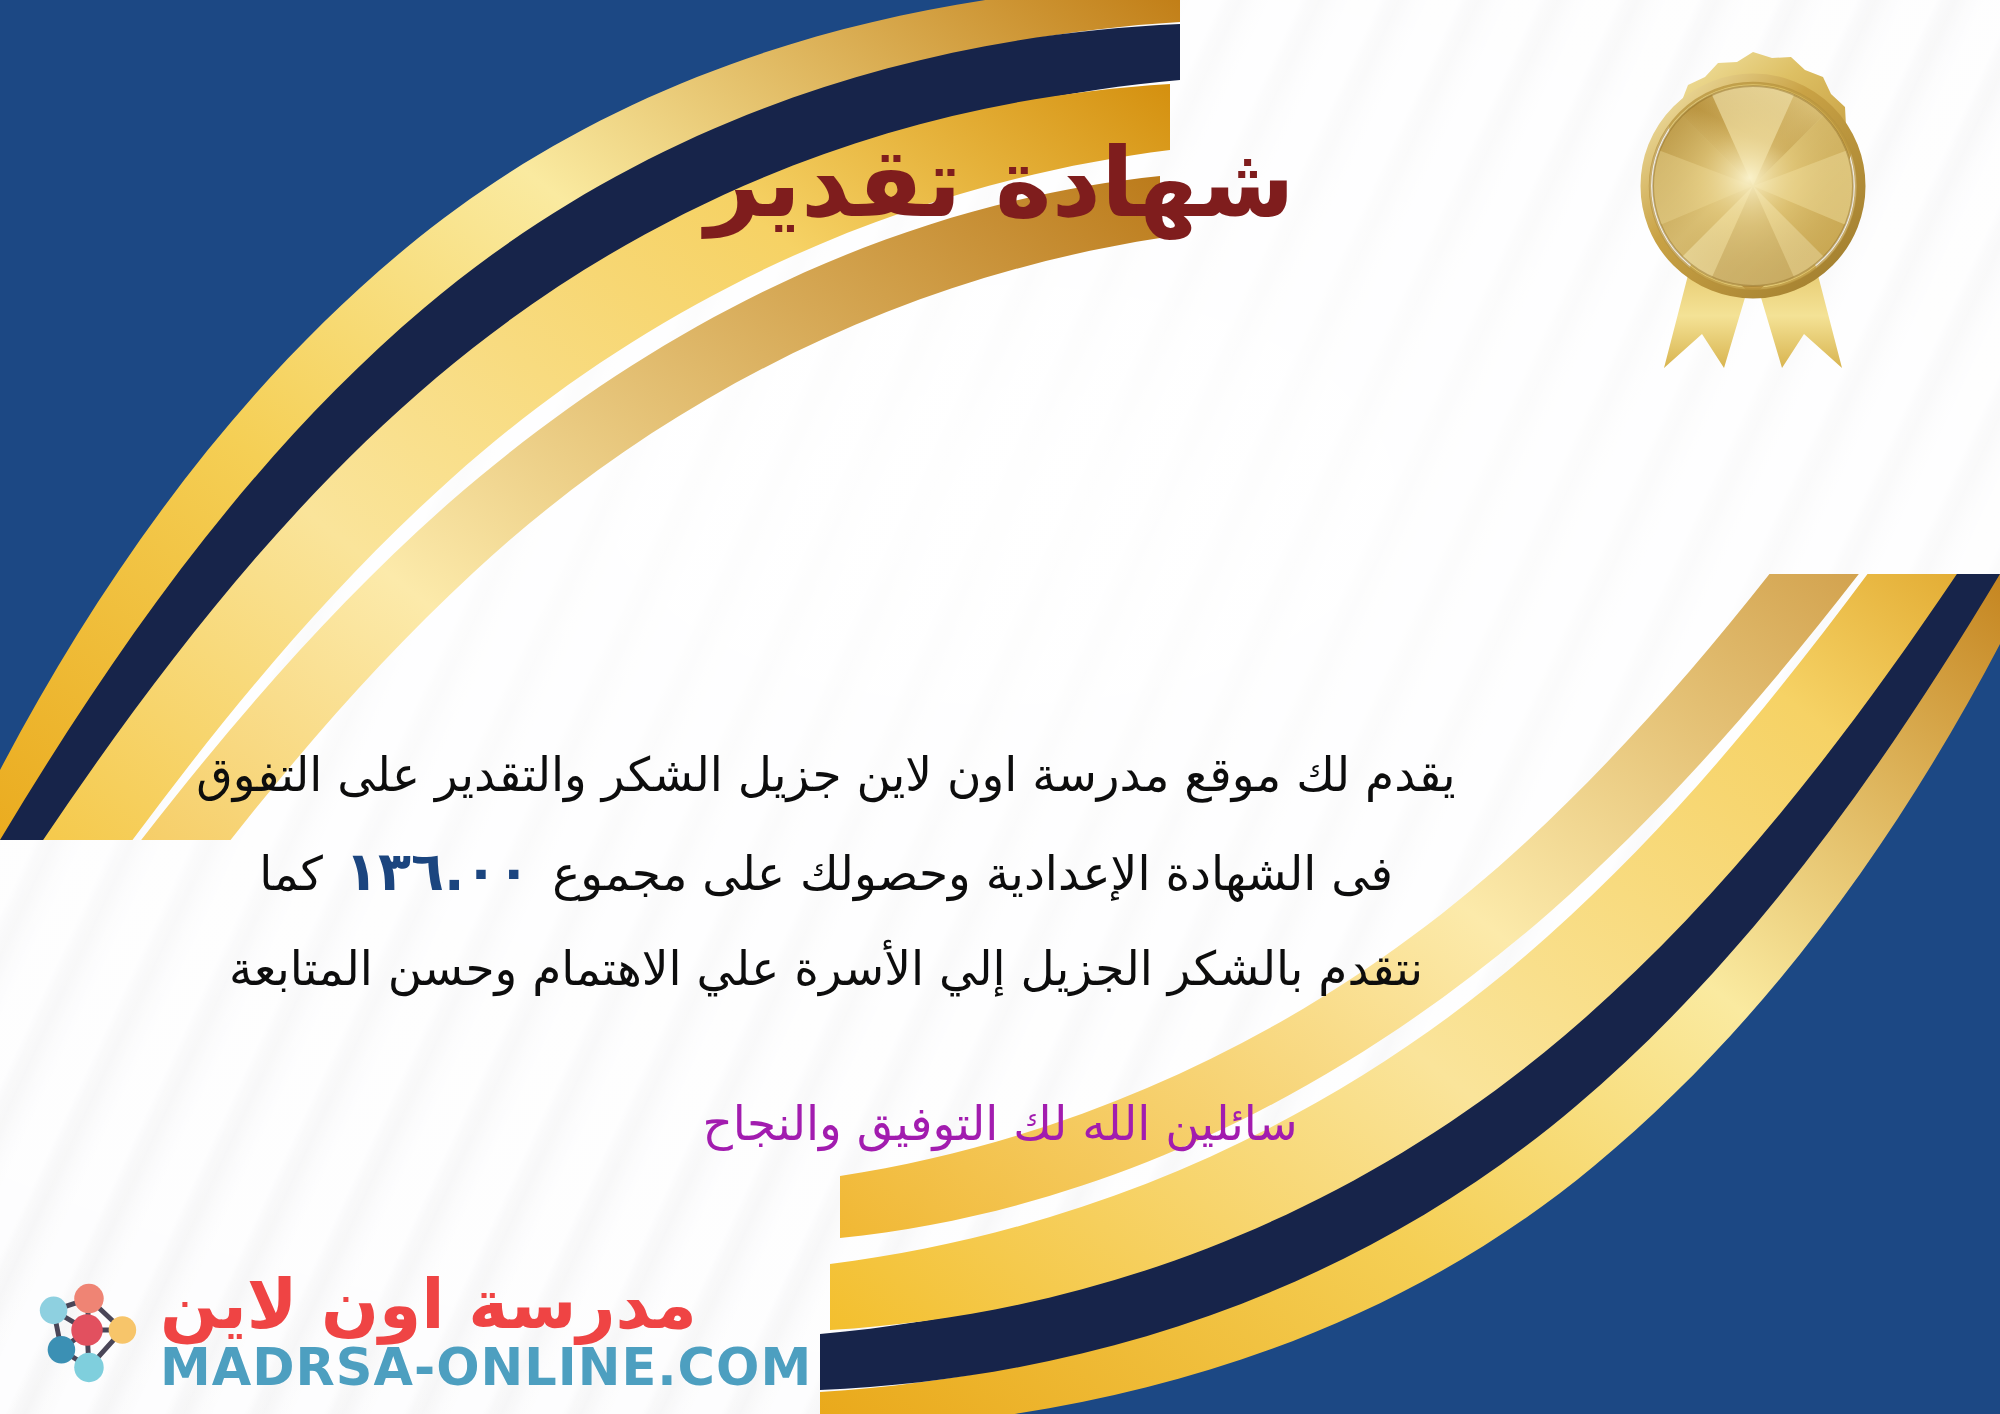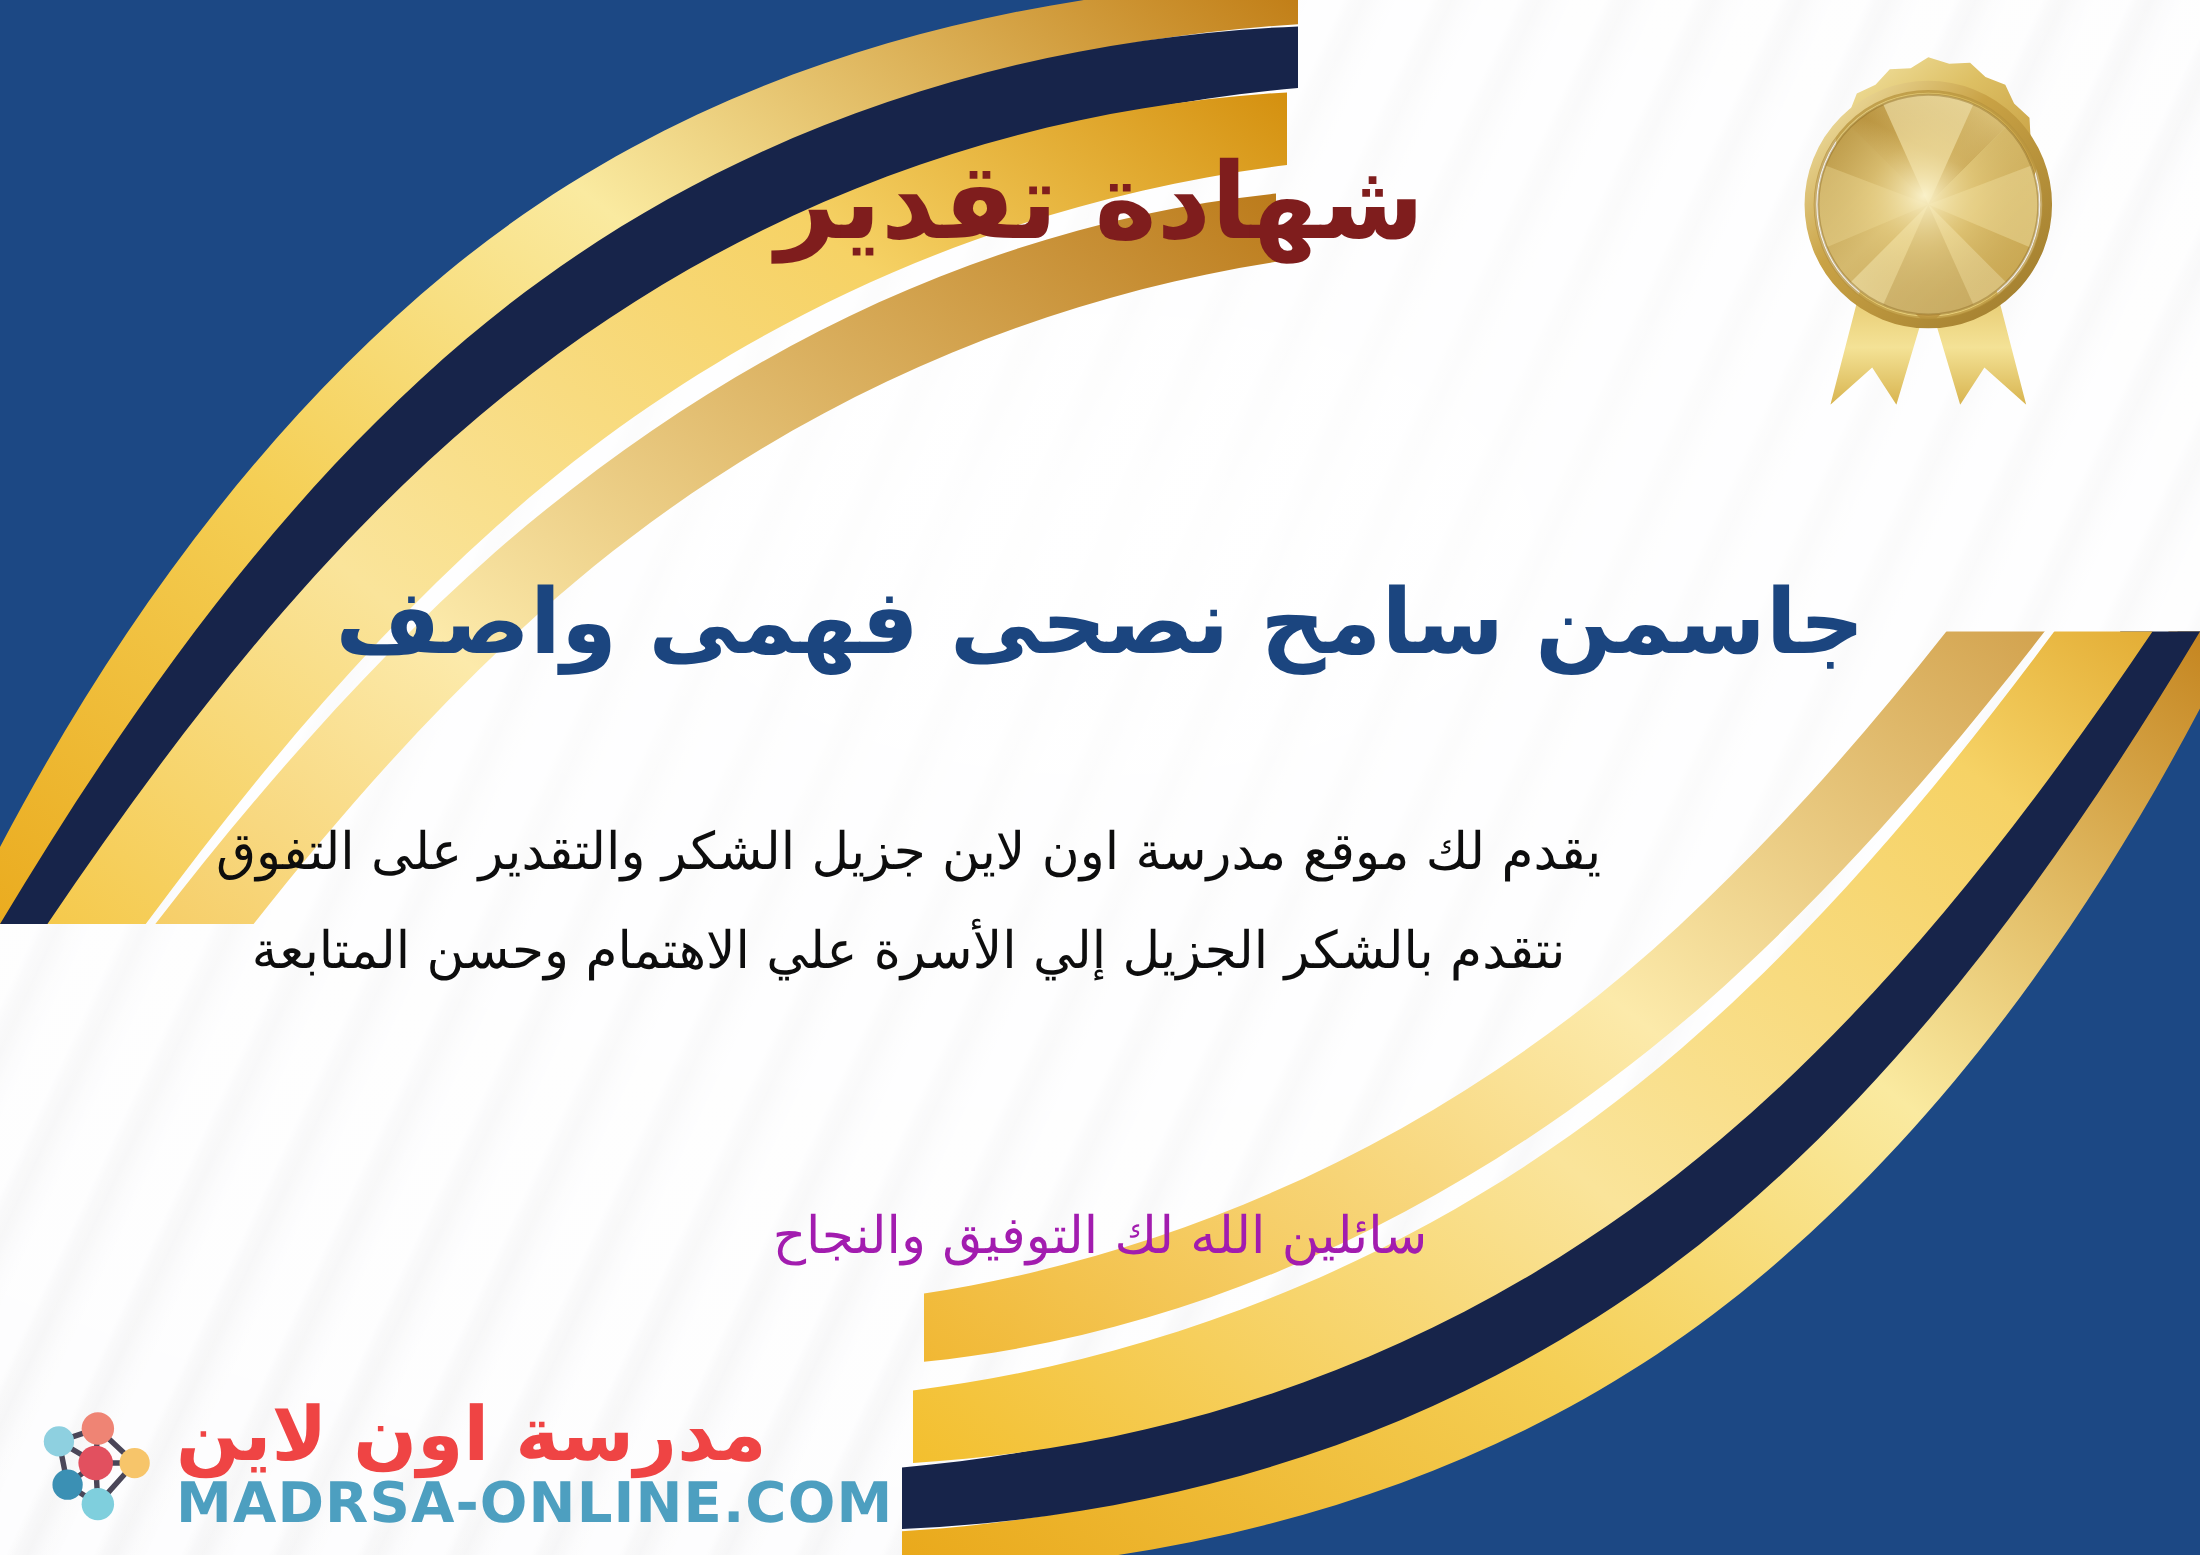--- a/index.html
+++ b/index.html
@@ -301,24 +301,24 @@
       <path d="M155,148 L55,190 L55,110 Z" fill="#f0dd9e" opacity="0.45"></path>
       <rect x="55" y="48" width="200" height="200" fill="url(#centerGlow)"></rect>
     </g>
     <circle cx="155" cy="148" r="100" fill="none" stroke="#8d6d26" stroke-width="2" opacity="0.45"></circle>
   </svg>
 
   <div class="content">
 
     <div id="certificate-title">شهادة تقدير</div>
 
-    <div id="recipient-name">جاسمن سامح نصحى فهمى واصف</div>
 
     <div class="body-block" id="body-paragraph">
       <span class="body-line">يقدم لك موقع مدرسة اون لاين جزيل الشكر  والتقدير على التفوق</span>
+      <span class="body-line"><span>فى الشهادة الإعدادية وحصولك على مجموع</span><span class="score-value">١٣٦.٠٠</span><span>كما</span></span>
       <span class="body-line">نتقدم  بالشكر الجزيل إلي الأسرة علي الاهتمام وحسن المتابعة</span>
     </div>
 
     <div id="closing-line">سائلين الله لك التوفيق  والنجاح</div>
   </div>
 
   <div id="brand-logo">
     <svg id="brand-logo-mark" viewBox="0 0 120 120" xmlns="http://www.w3.org/2000/svg">
       <g stroke="#4a4658" stroke-width="5" stroke-linecap="round">
         <line x1="26" y1="38" x2="62" y2="26"></line>

